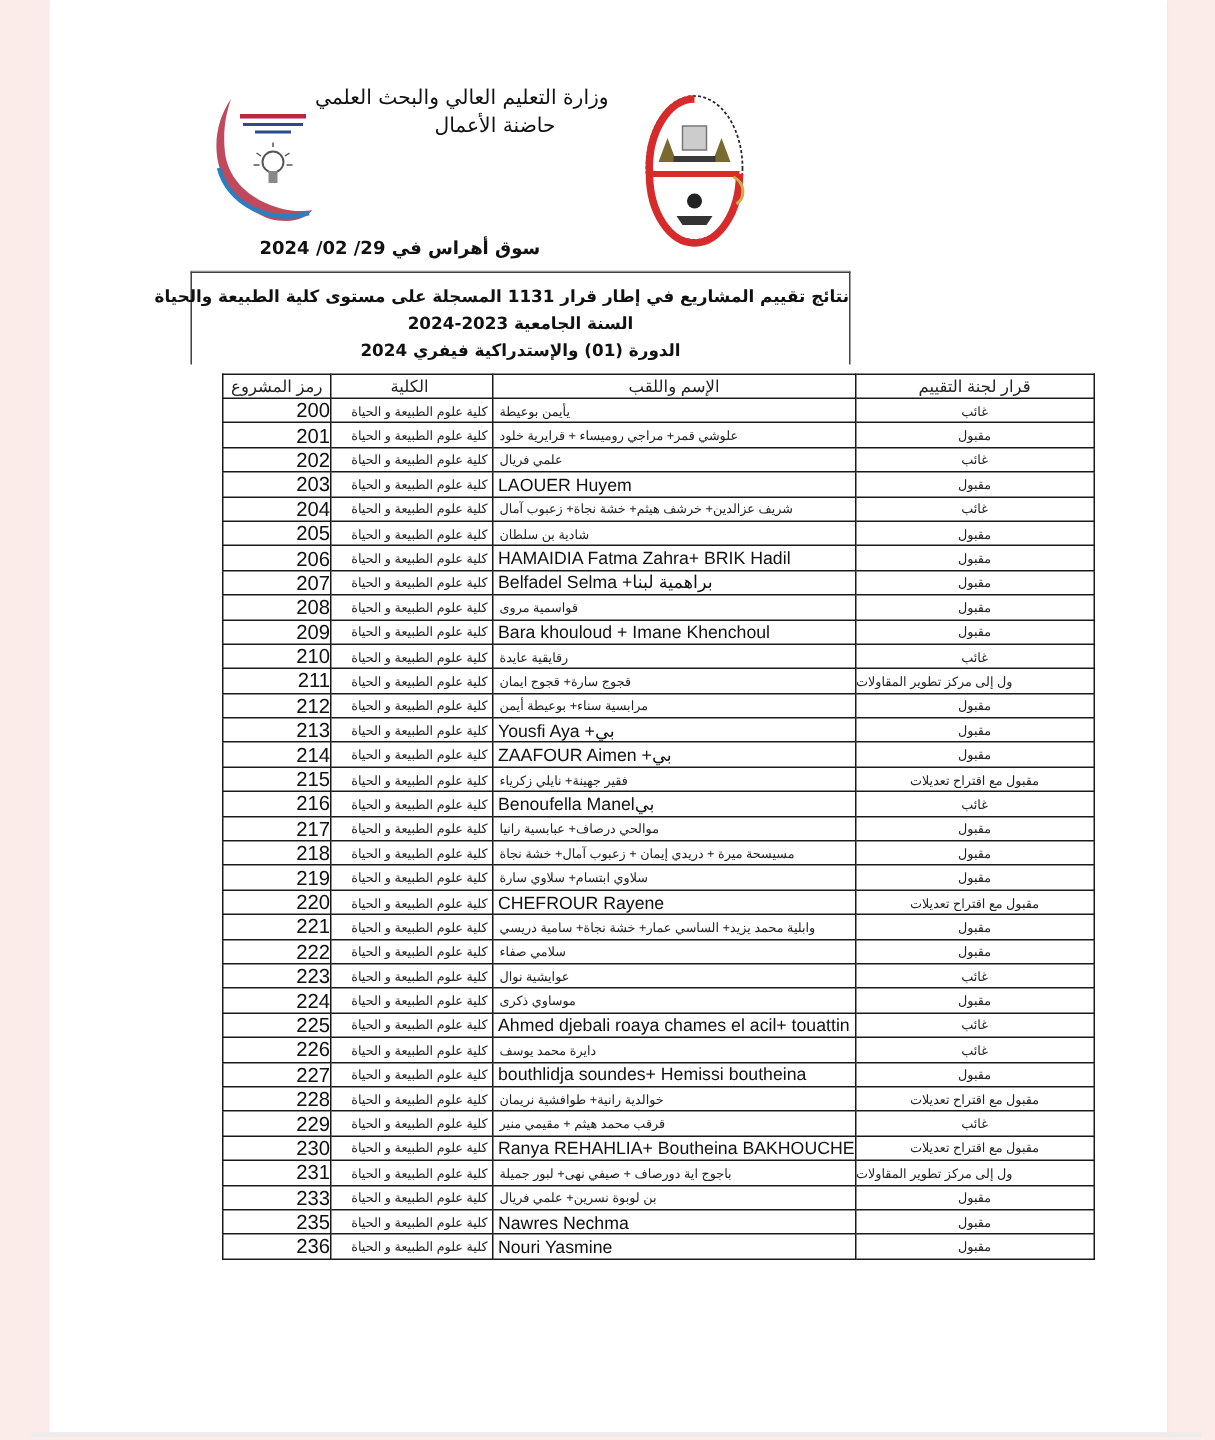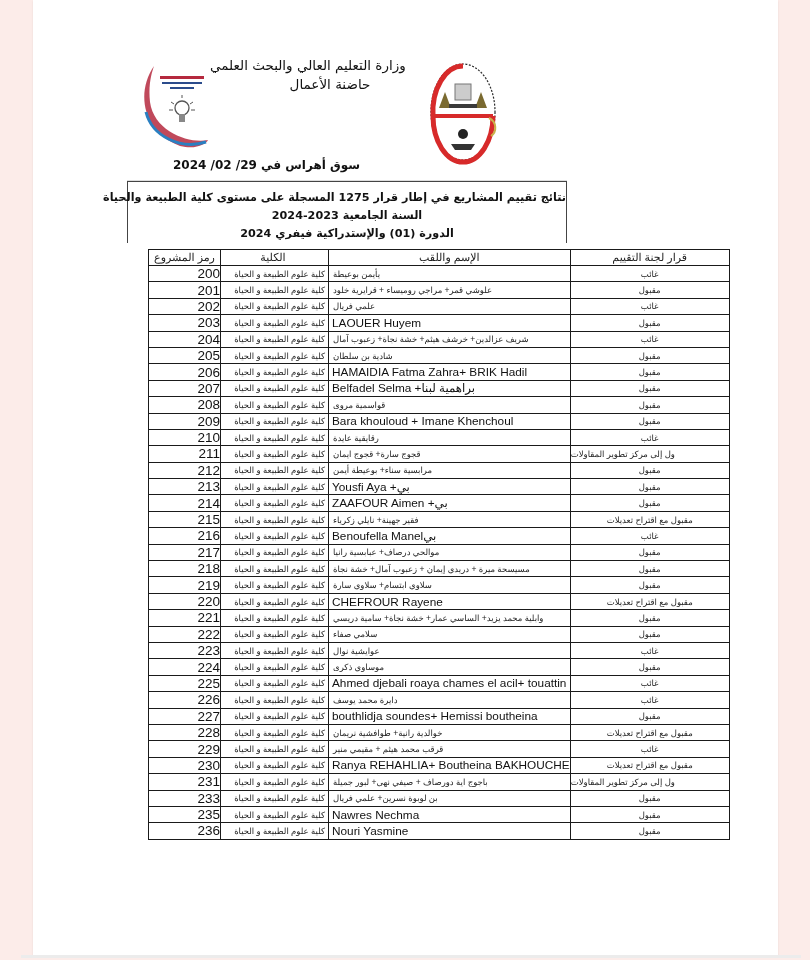--- a/index.html
+++ b/index.html
@@ -109,21 +109,21 @@
   <path d="M48 48 L54 32 L60 48 Z" fill="#7a6a30"></path>
   <rect x="22" y="44" width="28" height="4" fill="#3a3a3a"></rect>
   <circle cx="36" cy="74" r="5" fill="#222"></circle>
   <path d="M24 84 L48 84 L44 90 L28 90 Z" fill="#333"></path>
   <path d="M62 58 C 70 62, 70 72, 64 76" stroke="#c9b04a" stroke-width="2" fill="none"></path>
 </svg>
 
 <div class="date-line">سوق أهراس في 29/ 02/ 2024</div>
 
 <div class="title-box">
-  <div class="t1">نتائج تقييم  المشاريع  في إطار قرار 1275 المسجلة على مستوى كلية الطبيعة والحياة</div>
+  <div class="t1">نتائج تقييم  المشاريع  في إطار قرار 1131 المسجلة على مستوى كلية الطبيعة والحياة</div>
   <div class="t2">السنة الجامعية 2023-2024</div>
   <div class="t3">الدورة (01) والإستدراكية فيفري 2024</div>
 </div>
 
 <table class="results">
   <thead>
     <tr>
       <th class="c-code">رمز المشروع</th>
       <th class="c-fac" style="text-align:center">الكلية</th>
       <th class="c-name">الإسم واللقب</th>

